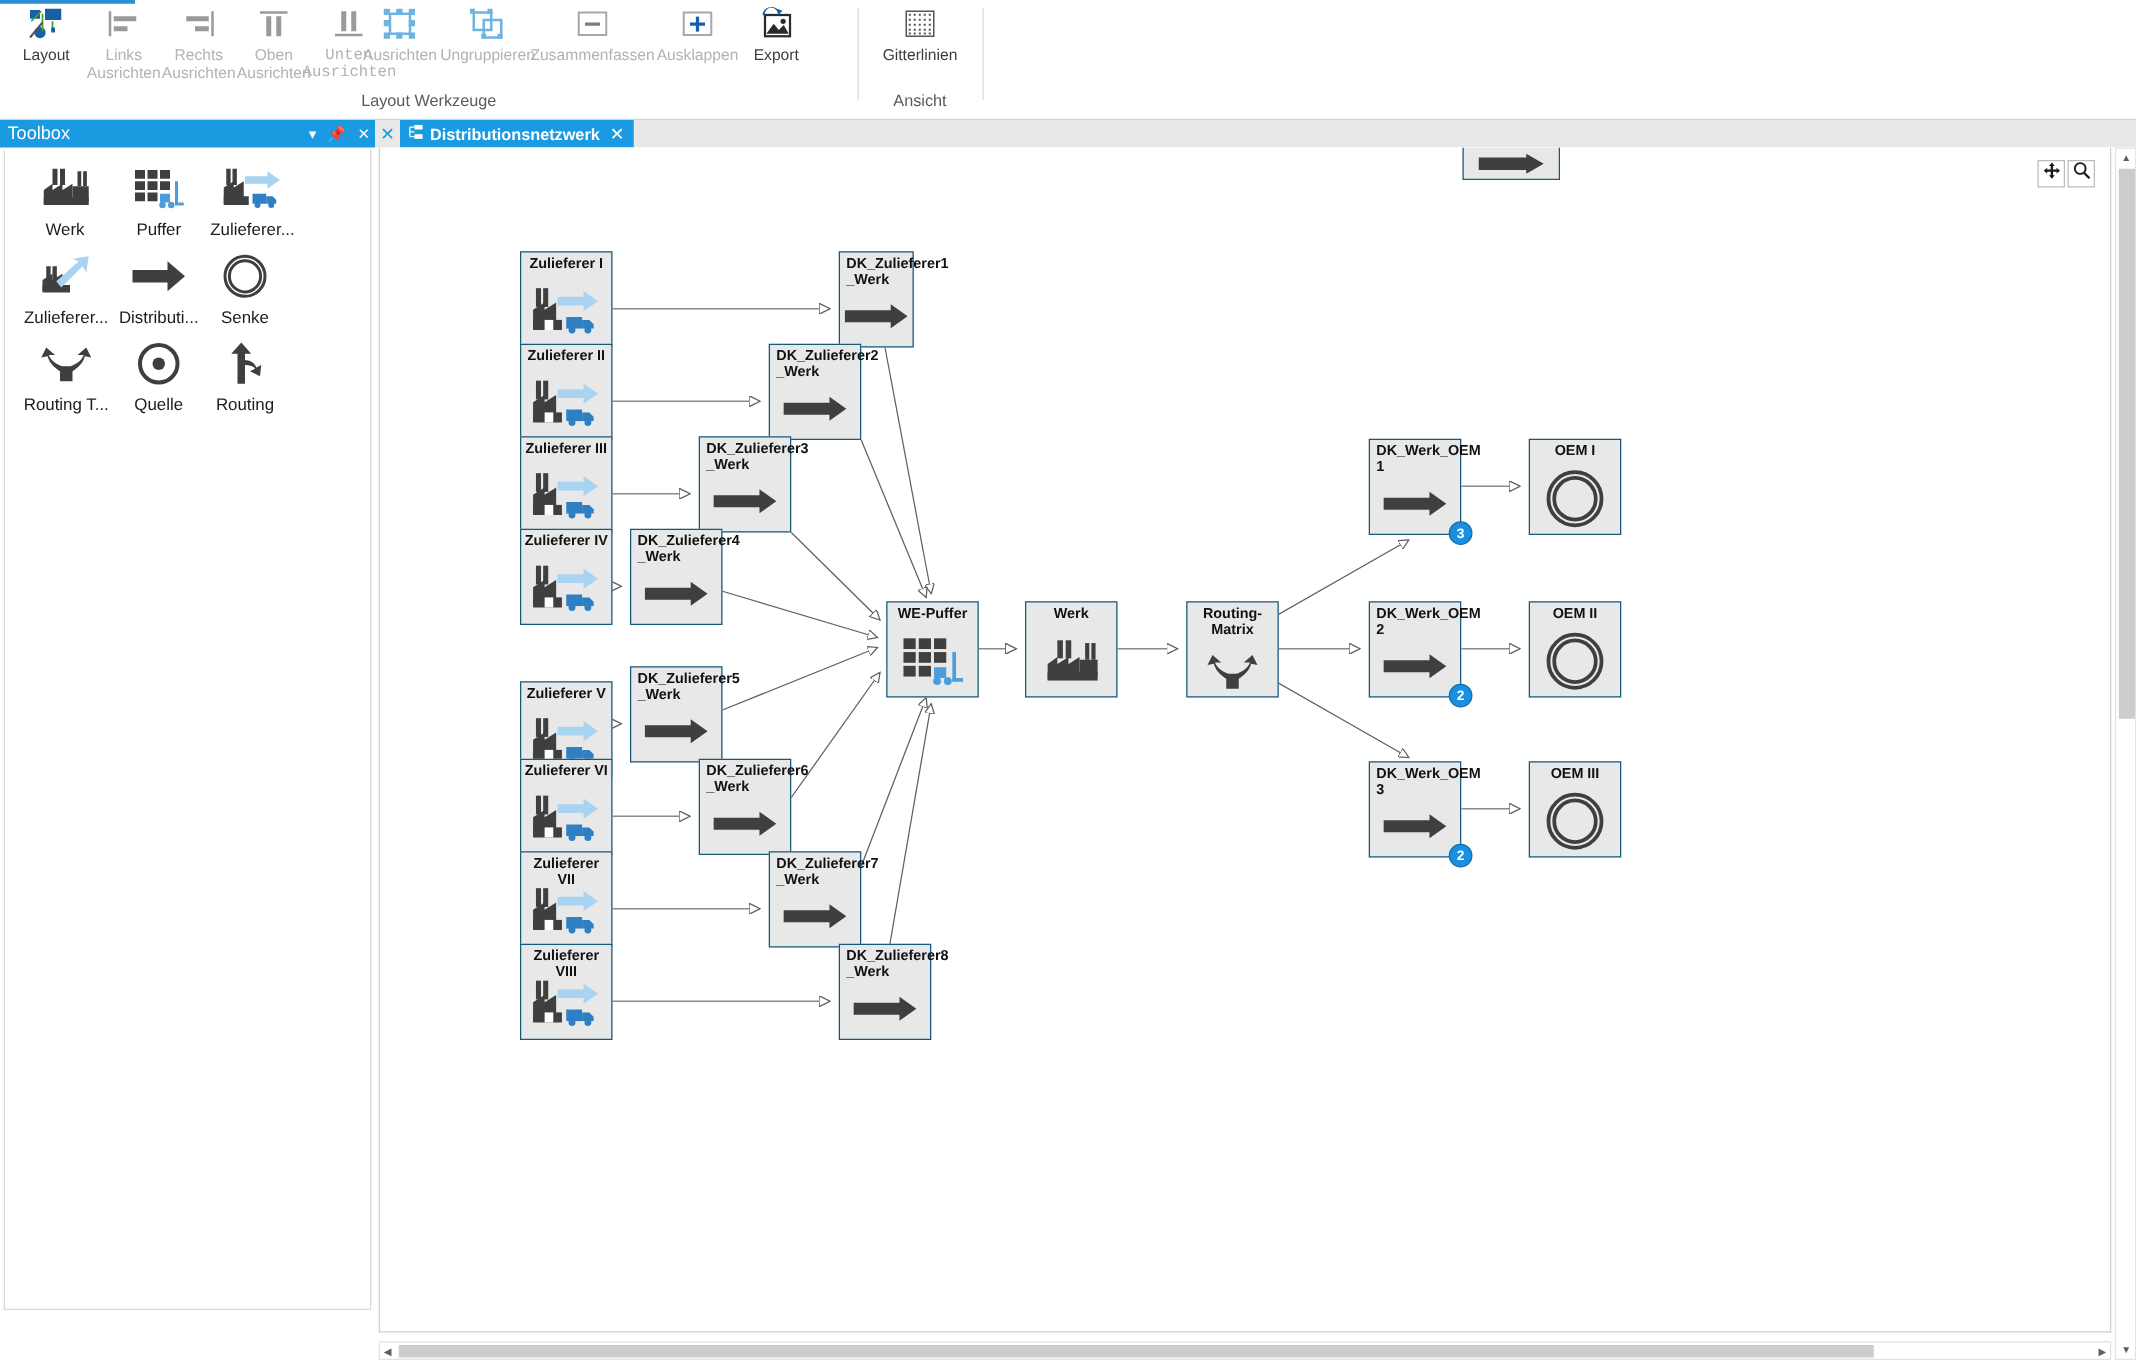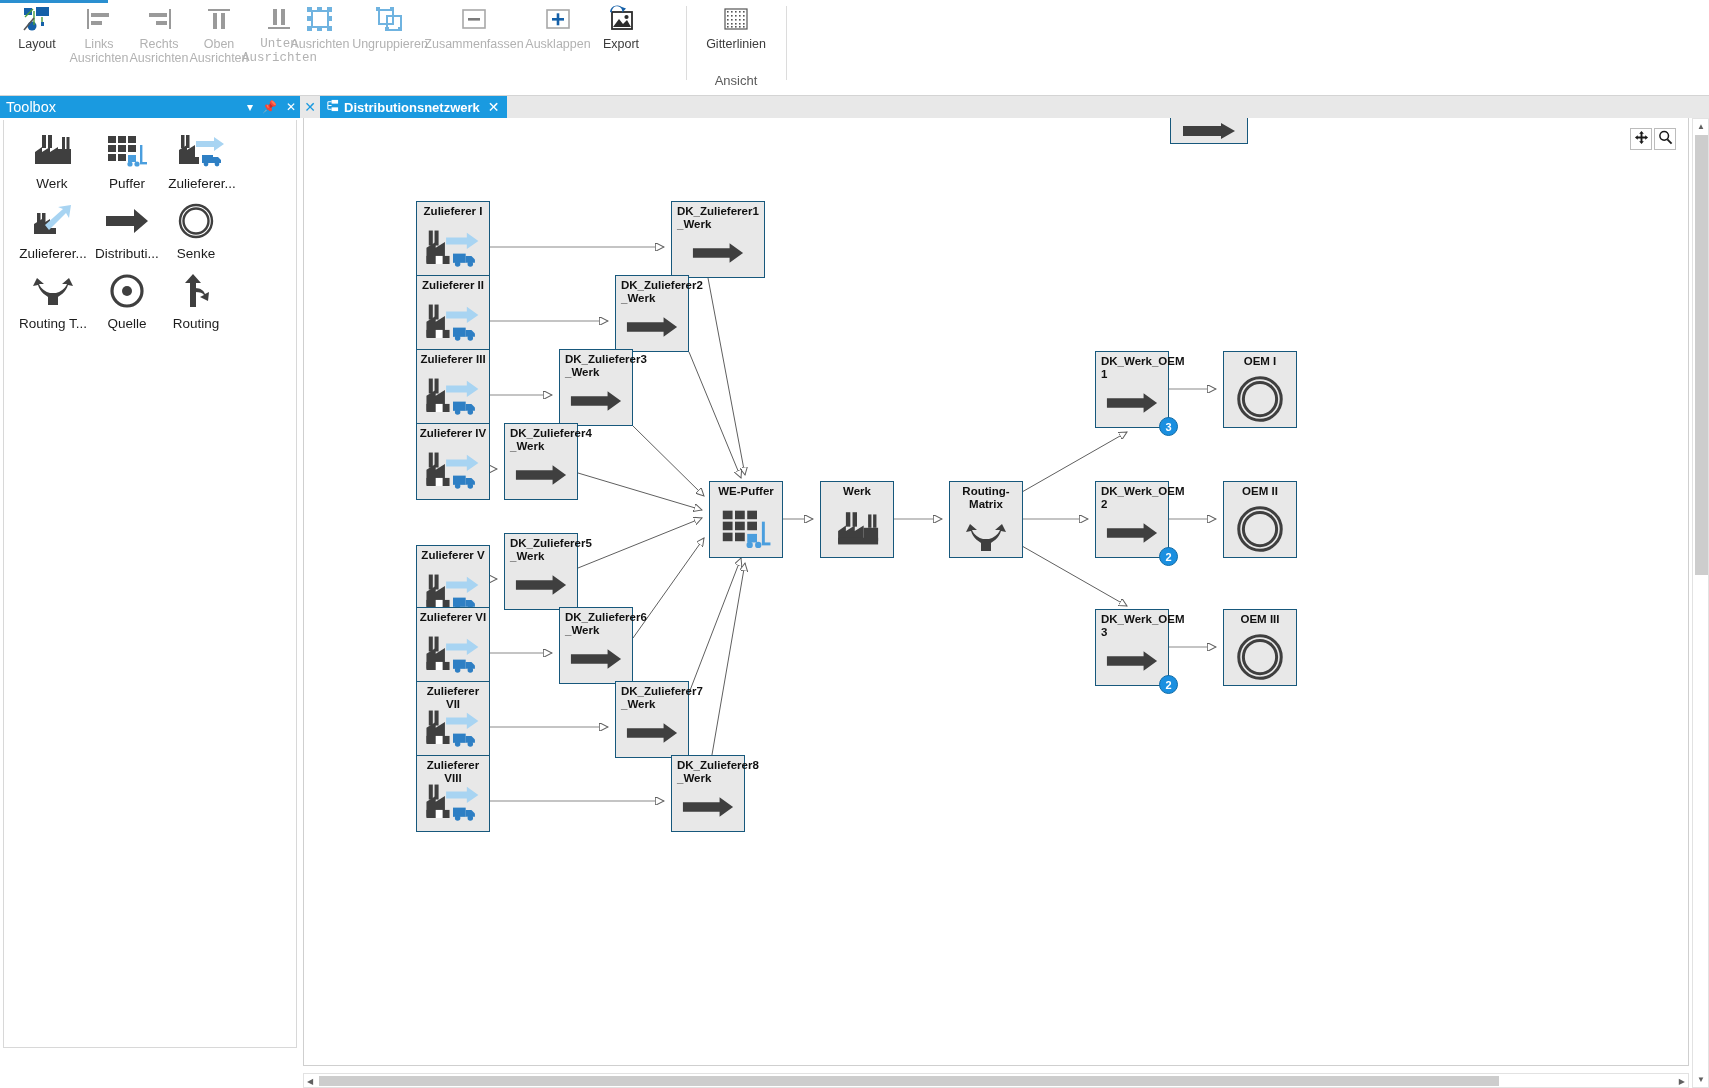--- a/index.html
+++ b/index.html
@@ -149,20 +149,23 @@
     display: flex; align-items: center; justify-content: center;
   }
   #edges { position: absolute; left:0; top:0; width: 1386px; height: 948px; pointer-events: none; }
 </style>
 </head>
 <body>
 
 <div id="ribbon">
   <div id="ribbon-accent"></div>
 
+  <div class="rb-group" id="grp-layout" style="left:0px; width:686px;">
+    <div class="rb-group-label">Layout Werkzeuge</div>
+  </div>
   <div class="rb-group" id="grp-view" style="left:686px; width:100px;">
     <div class="rb-group-label">Ansicht</div>
   </div>
   <div class="rb-sep" style="left:686px;"></div>
   <div class="rb-sep" style="left:786px;"></div>
 
   <div class="rb-btn" style="left:0px;">
     <div class="rb-ico">
       <svg width="30" height="28" viewBox="0 0 30 28">
         <rect x="14" y="2" width="13" height="9" fill="#1560a8"></rect>
@@ -665,21 +668,21 @@
               <rect x="11" y="24" width="6" height="7" fill="#ffffff"></rect>
               <path d="M20 8 H38 V4 L48 11 L38 18 V14 H20 Z" fill="#a8d4f2"></path>
               <rect x="26" y="22" width="11" height="8" fill="#2e7fc4"></rect>
               <path d="M37 24 h5 l3 3 v3 h-8z" fill="#2e7fc4"></path>
               <circle cx="30" cy="31" r="2.4" fill="#2e7fc4"></circle>
               <circle cx="41" cy="31" r="2.4" fill="#2e7fc4"></circle>
             </svg>
         </div>
       </div>
 
-      <div class="node" style="left:367px; top:83px; width:94px; height:77px;">
+      <div class="node" style="left:367px; top:83px; width:60px; height:77px;">
         <div class="node-title left">DK_Zulieferer1
 _Werk</div>
         <div class="node-ico" style="top:38px; height:26px;">
           <svg width="54" height="20" viewBox="0 0 56 20">
               <path d="M2 5 H40 V0 L54 10 L40 20 V15 H2 Z" fill="#3f3f3f"></path>
             </svg>
         </div>
       </div>
 
       <div class="node" style="left:311px; top:157px; width:74px; height:77px;">

